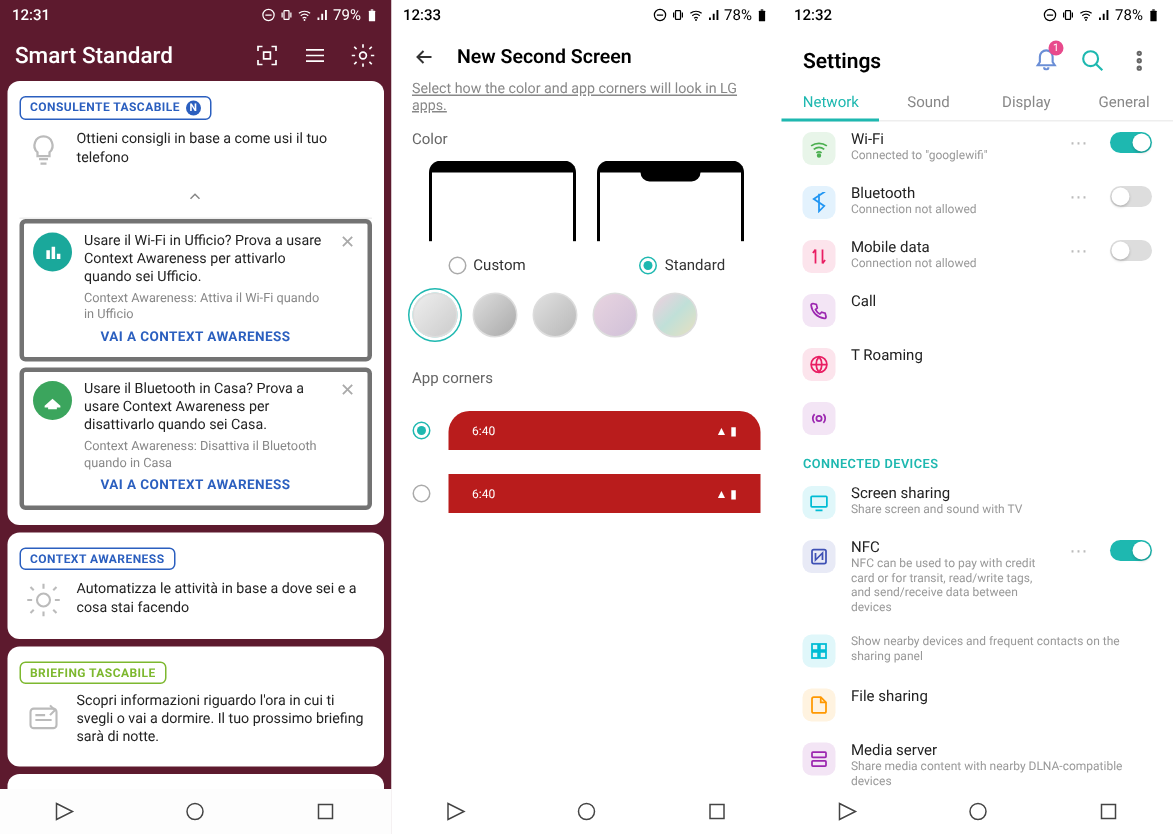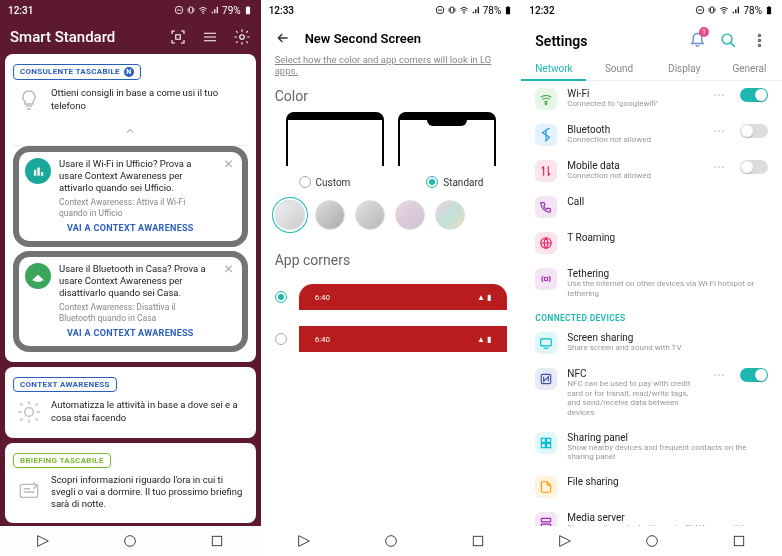--- a/index.html
+++ b/index.html
@@ -32,38 +32,38 @@
 .card-row { display: flex; align-items: center; gap: 8px; padding: 6px 2px; }
 .card-icon { width: 28px; height: 28px; flex-shrink: 0; display: flex; align-items: center; justify-content: center; }
 .card-text { font-size: 9.5px; color: #222; line-height: 1.3; }
 .card-subtext { font-size: 8.5px; color: #888; line-height: 1.3; margin-top: 2px; }
 .card-sep { border-bottom: 1px solid #eee; }
 .chevron-up { width: 12px; height: 12px; margin: 0 auto; }
 .chevron-row { text-align: center; padding: 2px 0 4px; }
 .close-x { font-size: 12px; color: #aaa; margin-left: auto; padding: 0 2px; line-height: 1; align-self: flex-start; }
 .context-sub { position: relative; }
 .card-link { text-align: center; font-size: 9px; color: #2b5fbf; font-weight: 700; padding: 4px 0 2px; letter-spacing: 0.3px; }
-.context-row { border: 6px solid #737373; border-radius: 16px; padding: 6px; margin-bottom: 4px; }
+.context-row { border: 3px solid #737373; border-radius: 4px; padding: 6px; margin-bottom: 4px; }
 .context-row .card-row { padding: 0; align-items: flex-start; }
 .circle-icon { width: 26px; height: 26px; border-radius: 50%; display: flex; align-items: center; justify-content: center; flex-shrink: 0; }
 .circle-icon.teal { background: #1aa89b; }
 .circle-icon.green { background: #3ba55d; }
 
 
 .navbar { height: 30px; background: #fff; display: flex; align-items: center; justify-content: space-around; }
 .phone1 .navbar { background: #fdfdfd; }
 .nav-btn { width: 20px; height: 20px; display: flex; align-items: center; justify-content: center; }
 .nav-btn svg { width: 16px; height: 16px; stroke: #444; fill: none; stroke-width: 1.5; }
 
 
 .ns-header { display: flex; align-items: center; gap: 14px; padding: 10px 14px 6px; }
 .ns-back { width: 16px; height: 16px; }
 .ns-title { font-size: 13px; font-weight: 600; }
 .ns-desc { font-size: 9.5px; color: #888; padding: 2px 14px 8px; text-decoration: underline; }
-.ns-section-title { font-size: 14px; color: #666; padding: 4px 14px; }
+.ns-section-title { font-size: 10px; color: #666; padding: 4px 14px; }
 .phone-previews { display: flex; gap: 14px; justify-content: center; padding: 4px; }
 .mock-phone { width: 98px; height: 54px; border: 2px solid #000; border-top-width: 8px; border-bottom: none; border-radius: 8px 8px 0 0; background: #fff; position: relative; }
 .mock-phone.notch::before { content: ""; position: absolute; top: -2px; left: 50%; transform: translateX(-50%); width: 40px; height: 8px; background: #000; border-radius: 0 0 6px 6px; }
 .radio-row { display: flex; justify-content: space-around; padding: 6px 0 2px; }
 .radio-opt { display: flex; align-items: center; gap: 5px; font-size: 10px; color: #333; }
 .radio { width: 12px; height: 12px; border: 1.5px solid #aaa; border-radius: 50%; display: inline-block; position: relative; }
 .radio.checked { border-color: #1eb8b0; }
 .radio.checked::after { content: ""; position: absolute; inset: 2px; background: #1eb8b0; border-radius: 50%; }
 .color-circles { display: flex; gap: 10px; padding: 10px 14px; }
 .color-circle { width: 30px; height: 30px; border-radius: 50%; border: 1px solid #ddd; }
@@ -464,24 +464,20 @@
           <div class="set-label">T Roaming</div>
         </div>
     </div>
     <div class="set-item">
       <div class="set-icon" style="background:#f3e5f5">
           <svg width="14" height="14" viewBox="0 0 24 24" fill="none" stroke="#9c27b0" stroke-width="2">
             <circle cx="12" cy="12" r="3"></circle>
             <path d="M7 7a7 7 0 000 10M17 7a7 7 0 010 10"></path>
           </svg>
         </div>
-      <div class="set-text">
-          <div class="set-label">Tethering</div>
-          <div class="set-sub">Use the Internet on other devices via Wi-Fi hotspot or tethering</div>
-        </div>
     </div>
 
     <div class="set-subhead">CONNECTED DEVICES</div>
 
     <div class="set-item">
       <div class="set-icon" style="background:#e0f7fa">
           <svg width="14" height="14" viewBox="0 0 24 24" fill="none" stroke="#00bcd4" stroke-width="2">
             <rect x="3" y="5" width="18" height="12" rx="1"></rect>
             <path d="M8 21h8"></path>
           </svg>
@@ -508,21 +504,20 @@
     <div class="set-item">
       <div class="set-icon" style="background:#e0f7fa">
           <svg width="14" height="14" viewBox="0 0 24 24" fill="none" stroke="#00bcd4" stroke-width="2">
             <rect x="4" y="4" width="7" height="7"></rect>
             <rect x="13" y="4" width="7" height="7"></rect>
             <rect x="4" y="13" width="7" height="7"></rect>
             <rect x="13" y="13" width="7" height="7"></rect>
           </svg>
         </div>
       <div class="set-text">
-          <div class="set-label">Sharing panel</div>
           <div class="set-sub">Show nearby devices and frequent contacts on the sharing panel</div>
         </div>
     </div>
     <div class="set-item">
       <div class="set-icon" style="background:#fff3e0">
           <svg width="14" height="14" viewBox="0 0 24 24" fill="none" stroke="#ff9800" stroke-width="2">
             <path d="M14 3H6a2 2 0 00-2 2v14a2 2 0 002 2h12a2 2 0 002-2V9z"></path>
             <path d="M14 3v6h6"></path>
           </svg>
         </div>

